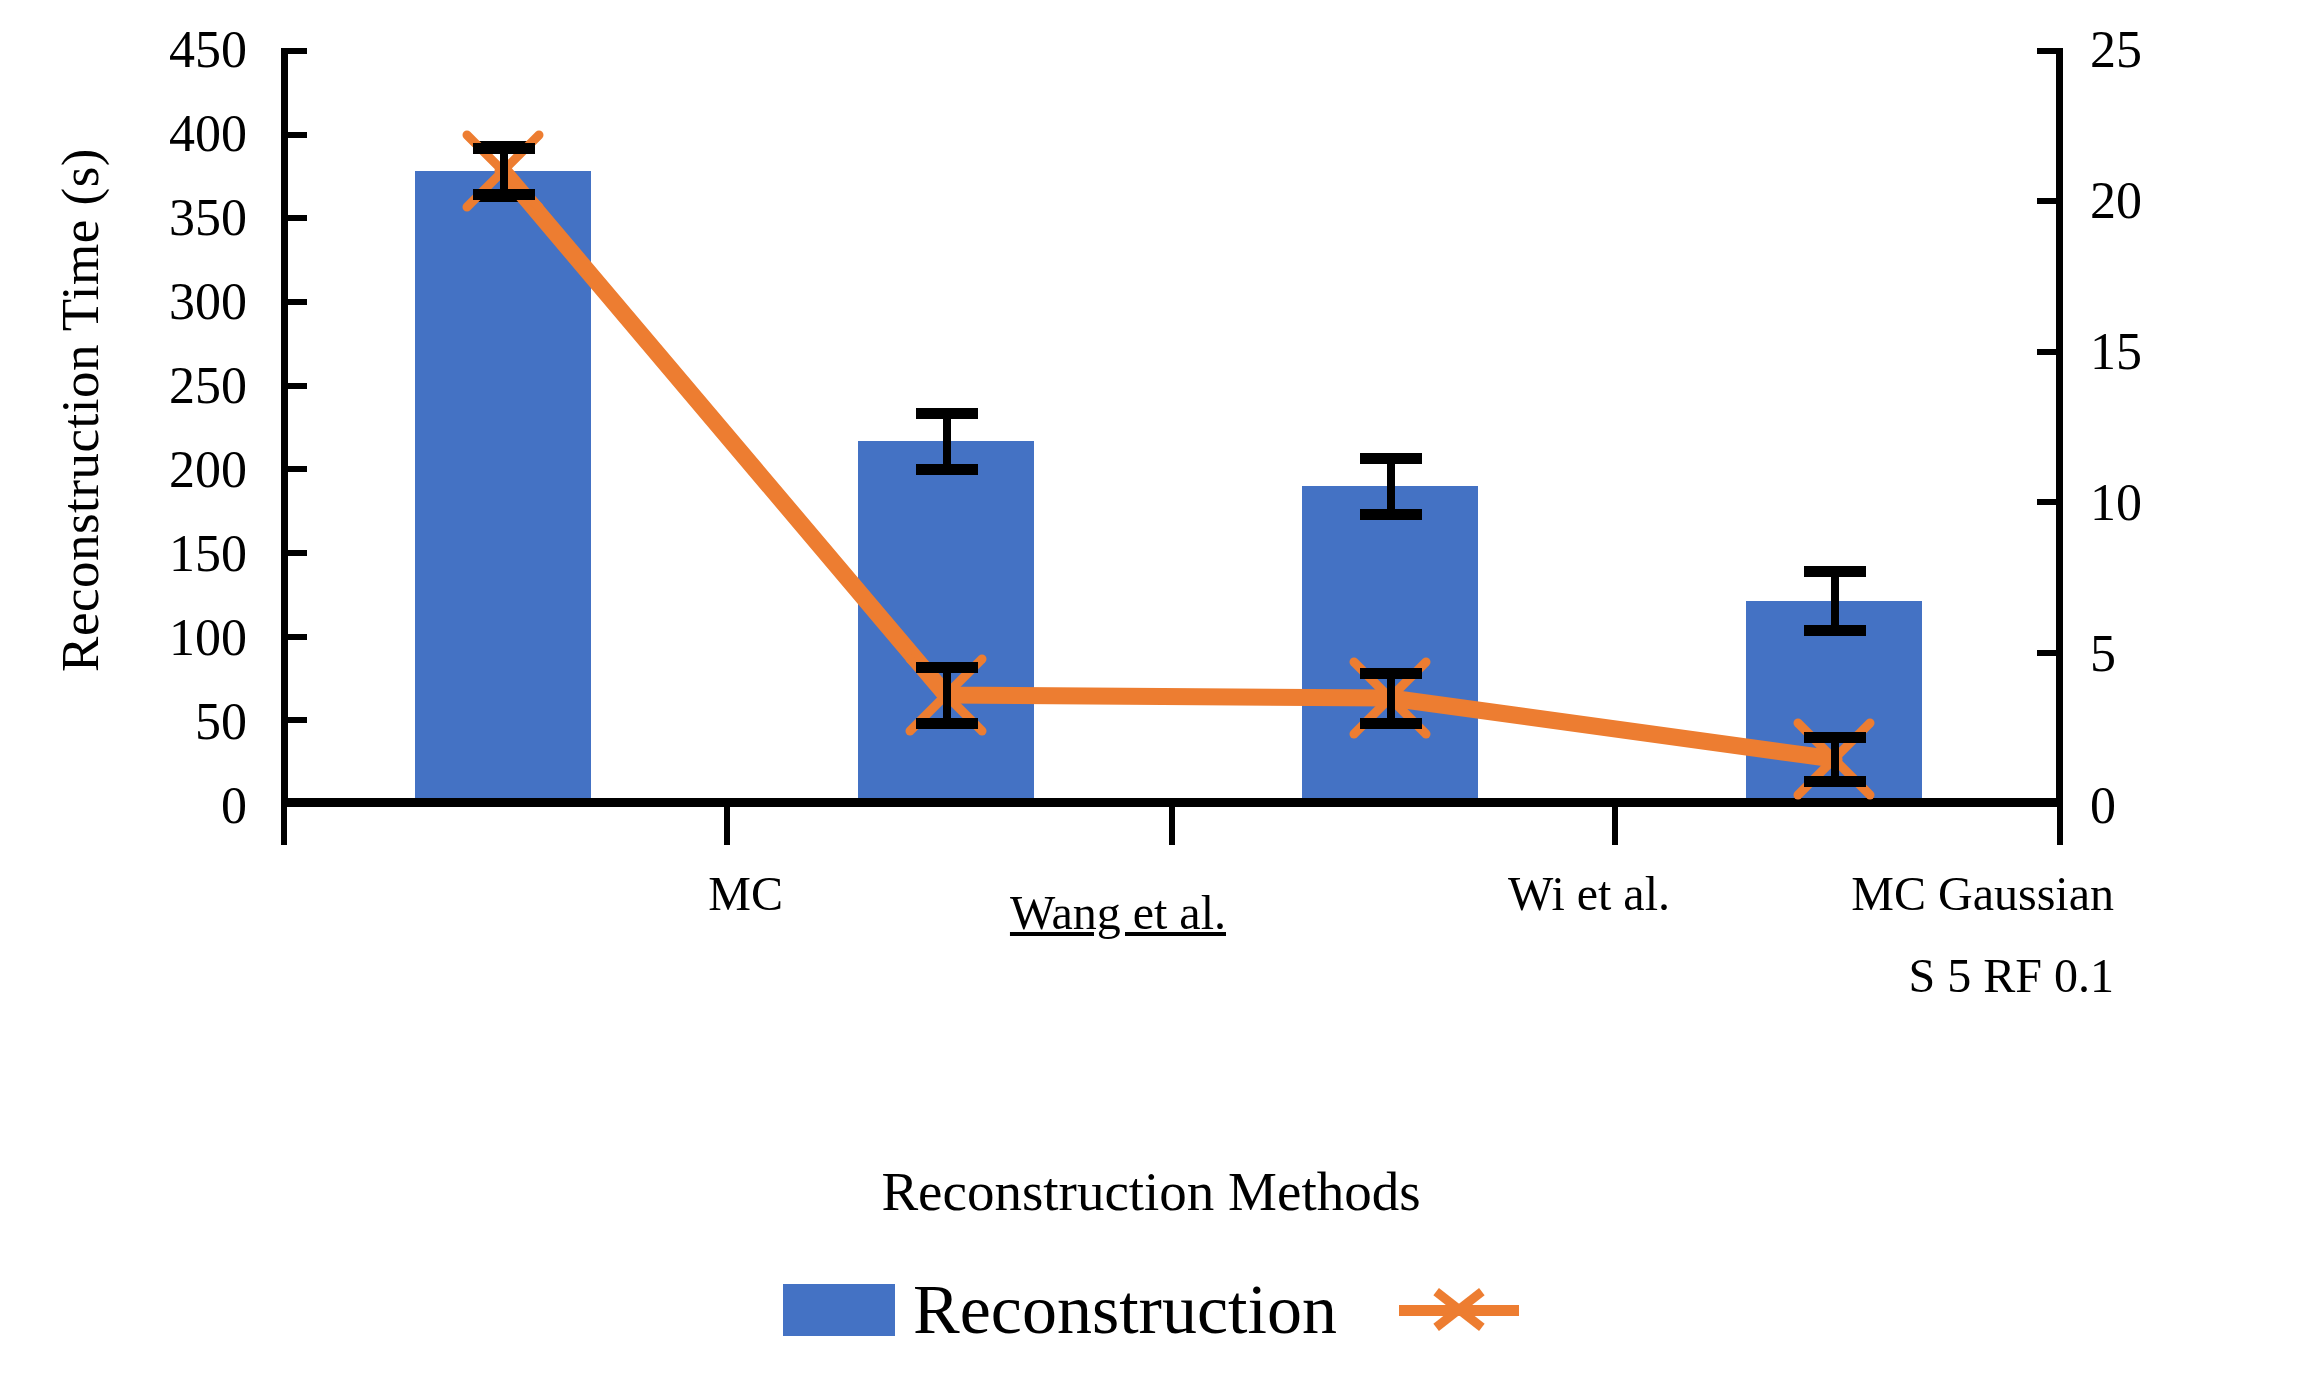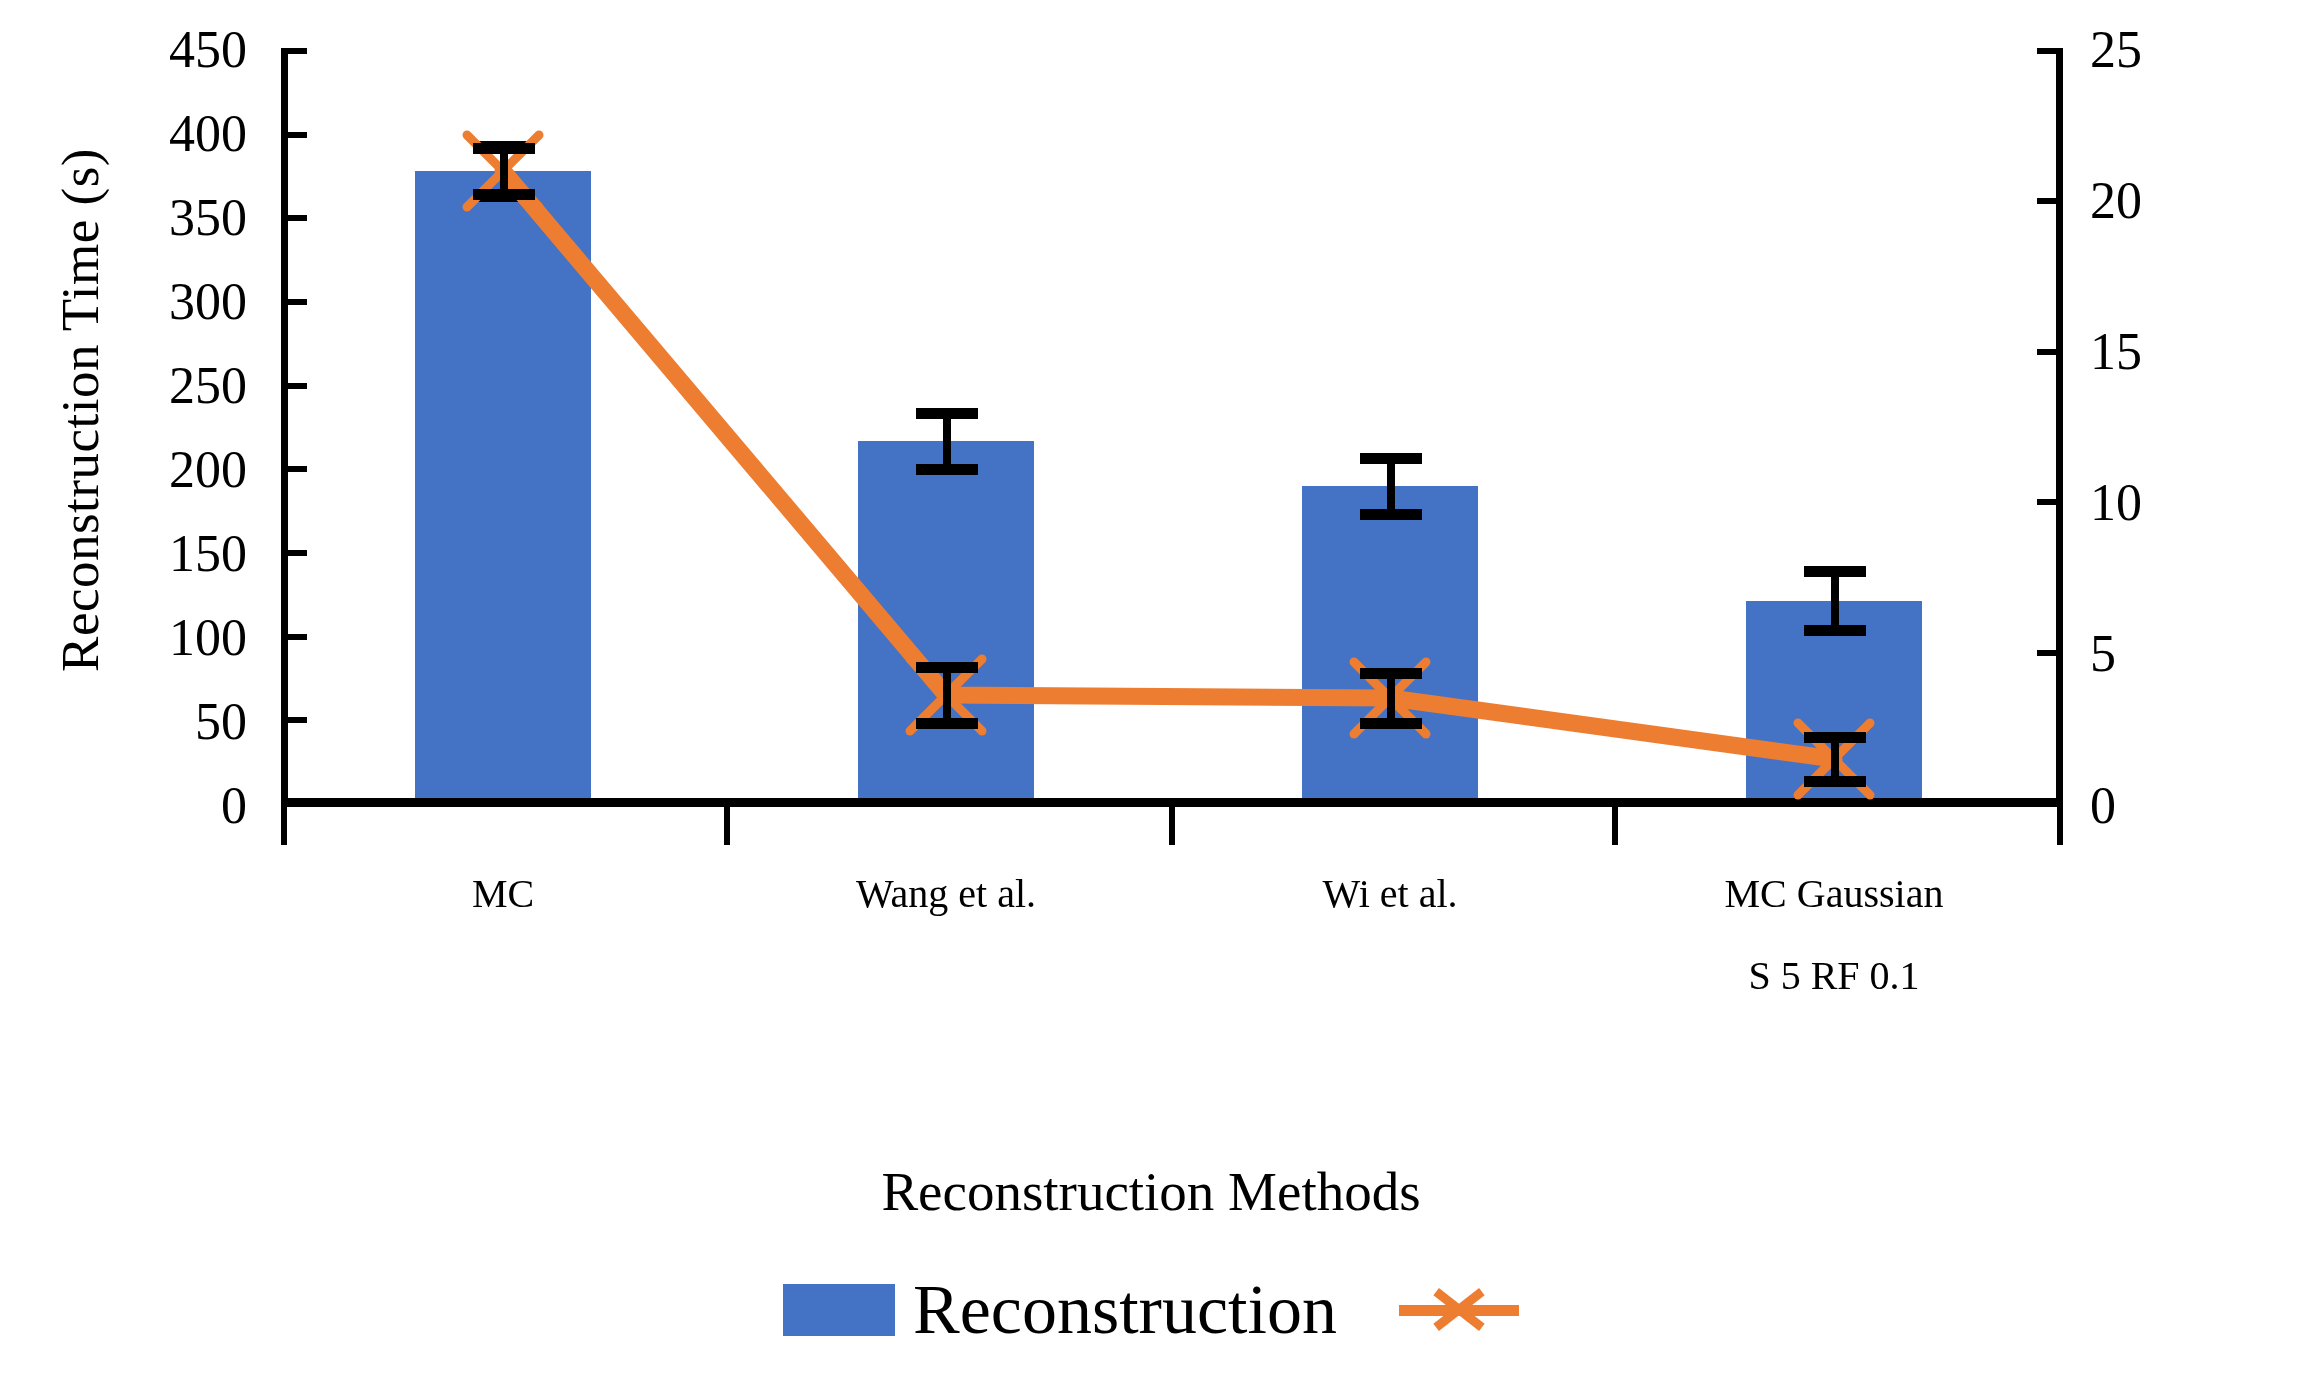--- a/index.html
+++ b/index.html
@@ -52,21 +52,21 @@
   .ebar .stem{position:absolute;left:50%;margin-left:-4px;width:8px;background:#000;top:0;bottom:0;}
   .ebar .cap{position:absolute;left:50%;margin-left:-31px;width:62px;height:11px;background:#000;}
   .ebar .cap.top{top:0;}
   .ebar .cap.bot{bottom:0;}
 
   
   #line-svg{position:absolute;left:0;top:0;width:1782px;height:757px;overflow:visible;}
 
   
   .catlbl{
-    position:absolute;text-align:center;font-size:40px;line-height:64px;
+    position:absolute;text-align:right;font-size:48px;line-height:64px;
   }
 
   
   #legend{
     position:absolute;left:0;top:1270px;width:2302px;
     display:flex;justify-content:center;align-items:center;gap:62px;
   }
   .legend-item{display:flex;align-items:center;gap:18px;}
   .legend-swatch-bar{width:112px;height:52px;background:#4472C4;}
   .legend-swatch-line{position:relative;width:120px;height:52px;}
@@ -198,21 +198,21 @@
     </div>
     <div class="ebar" style="left:1523px; width:62px; top:684px; height:55px;">
       <div class="stem"></div>
       <div class="cap top"></div>
       <div class="cap bot"></div>
     </div>
 
   </div>
 
   <div class="catlbl" style="left:223px;  top:862px; width:560px;">MC</div>
-  <div class="catlbl" style="left:666px;  top:862px; width:560px;">Wang et al.</div>
+  <div class="catlbl" style="left:666px;  top:881px; width:560px;text-decoration:underline;">Wang et al.</div>
   <div class="catlbl" style="left:1554px; top:862px; width:560px;">MC Gaussian</div>
   <div class="catlbl" style="left:1110px; top:862px; width:560px;">Wi et al.</div>
   <div class="catlbl" style="left:1554px; top:944px; width:560px;">S 5 RF 0.1</div>
 
   <div id="xtitle">Reconstruction Methods</div>
 
   <div id="legend">
     <div class="legend-item">
       <span class="legend-swatch-bar"></span>
       <span class="legend-label">Reconstruction</span>

